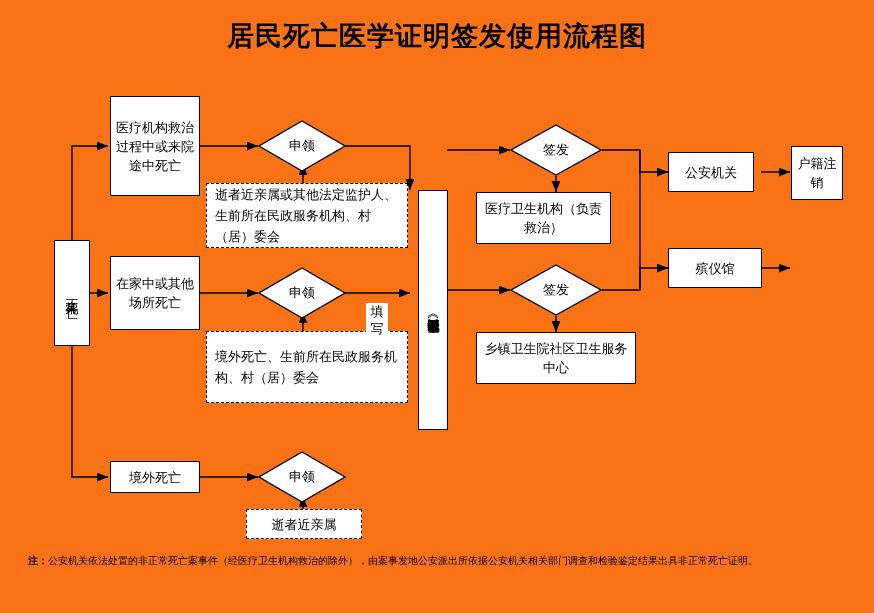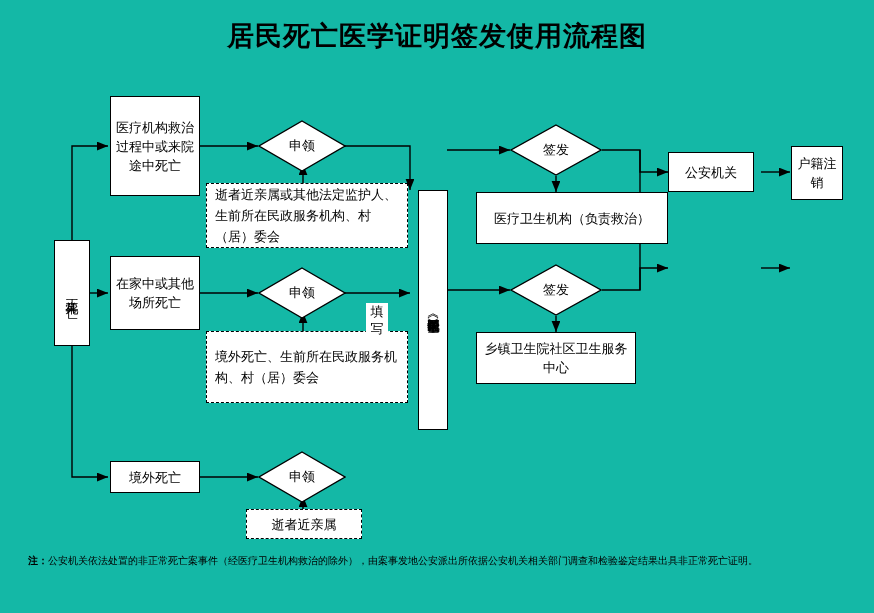--- a/index.html
+++ b/index.html
@@ -9,21 +9,21 @@
   }
   body {
     font-family: "Liberation Sans", sans-serif;
     color: #000000;
   }
   #canvas {
     position: relative;
     width: 874px;
     height: 613px;
     overflow: hidden;
-    background: #14b8a6;
+    background: #f97316;
   }
   #title {
     position: absolute;
     top: 18px;
     left: 0;
     width: 874px;
     text-align: center;
     font-family: "DejaVu Serif", serif;
     font-weight: bold;
     font-size: 27px;
@@ -201,26 +201,27 @@
   <div class="box dashed" style="left:206px; top:331px; width:202px; height:72px; text-align:left; justify-content:flex-start; padding:6px 8px; line-height:21px;">境外死亡、生前所在民政服务机构、村（居）委会</div>
 
   <div class="box dashed" style="left:246px; top:509px; width:116px; height:30px;">逝者近亲属</div>
 
   <div class="edge-label" style="left:366px; top:283px; width:22px;margin-top:20px;">填写</div>
 
   <div class="box" style="left:418px; top:190px; width:30px; height:240px;">
     <span class="vtext" style="font-size:12.5px; letter-spacing:0px;">《居民死亡医学证明申报单》</span>
   </div>
 
-  <div class="box" style="left:476px; top:192px; width:192px; height:52px;">医疗卫生机构（负责救治）</div>
+  <div class="box" style="left:476px; top:192px; width:135px; height:52px;">医疗卫生机构（负责救治）</div>
 
   <div class="box" style="left:476px; top:332px; width:160px; height:52px;">乡镇卫生院社区卫生服务中心</div>
 
   <div class="box" style="left:668px; top:152px; width:86px; height:40px;">公安机关</div>
 
+  <div class="box" style="left:668px; top:248px; width:94px; height:40px;">殡仪馆</div>
 
   <div class="box" style="left:791px; top:146px; width:52px; height:54px;">户籍注销</div>
 
 
   <div id="note">
     <span class="note-label">注：</span><span>公安机关依法处置的非正常死亡案事件（经医疗卫生机构救治的除外），由案事发地公安派出所依据公安机关相关部门调查和检验鉴定结果出具非正常死亡证明。</span>
   </div>
 
 </div>
 

